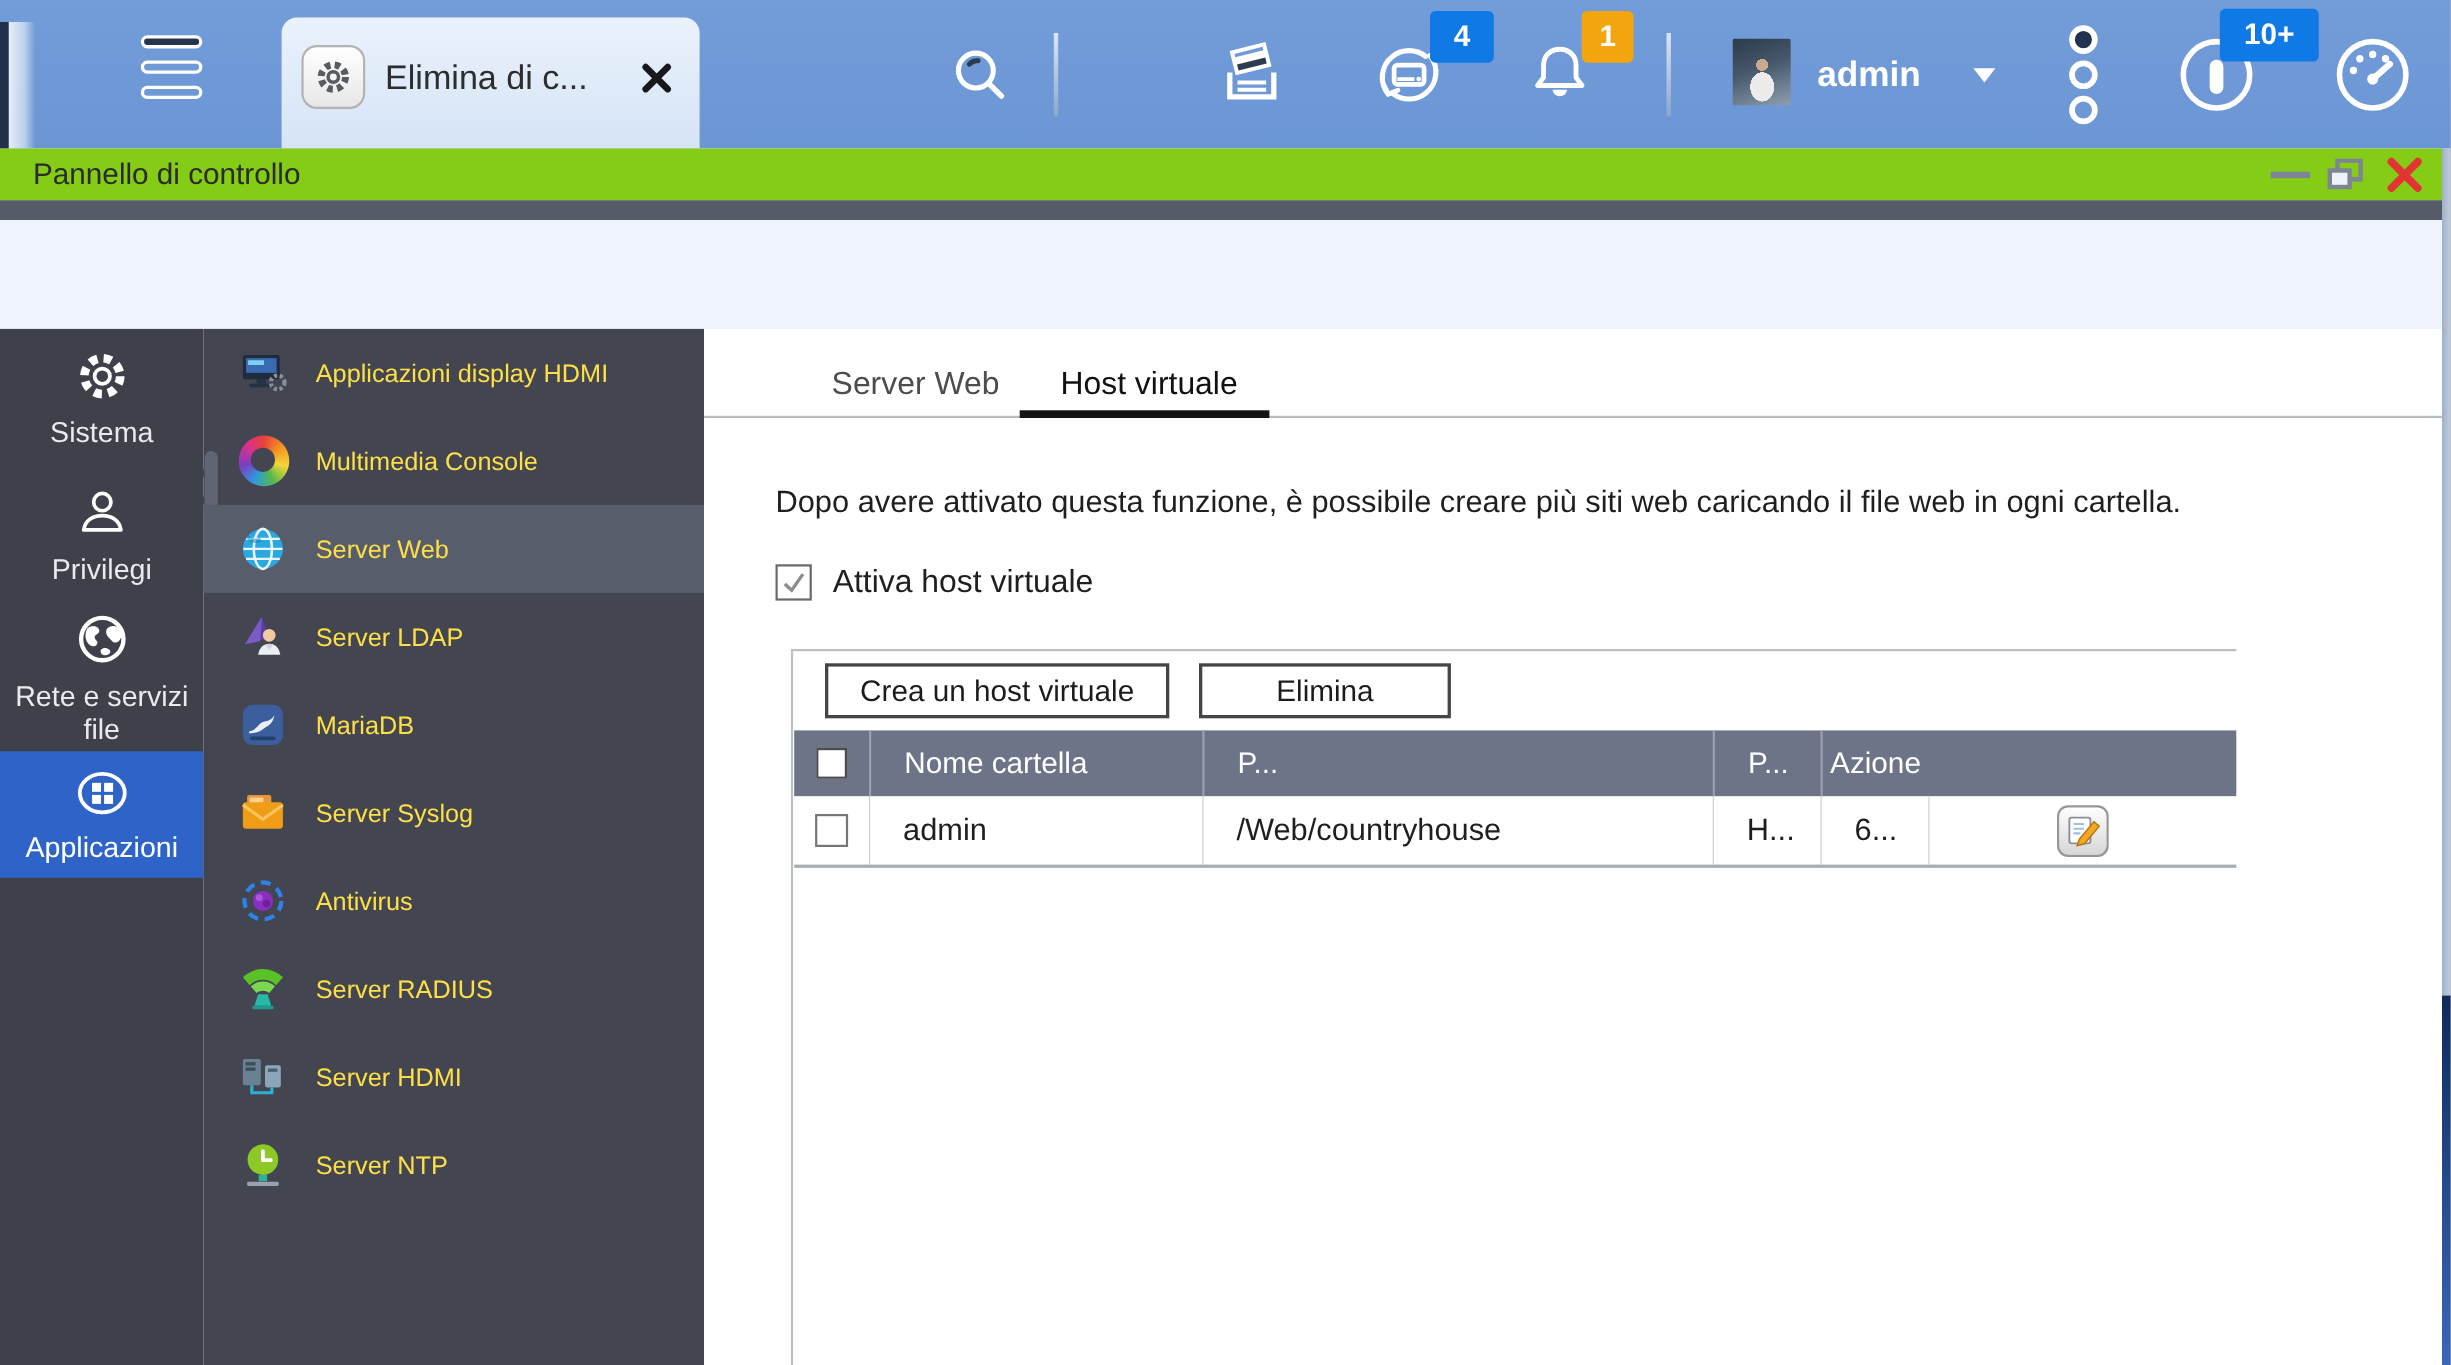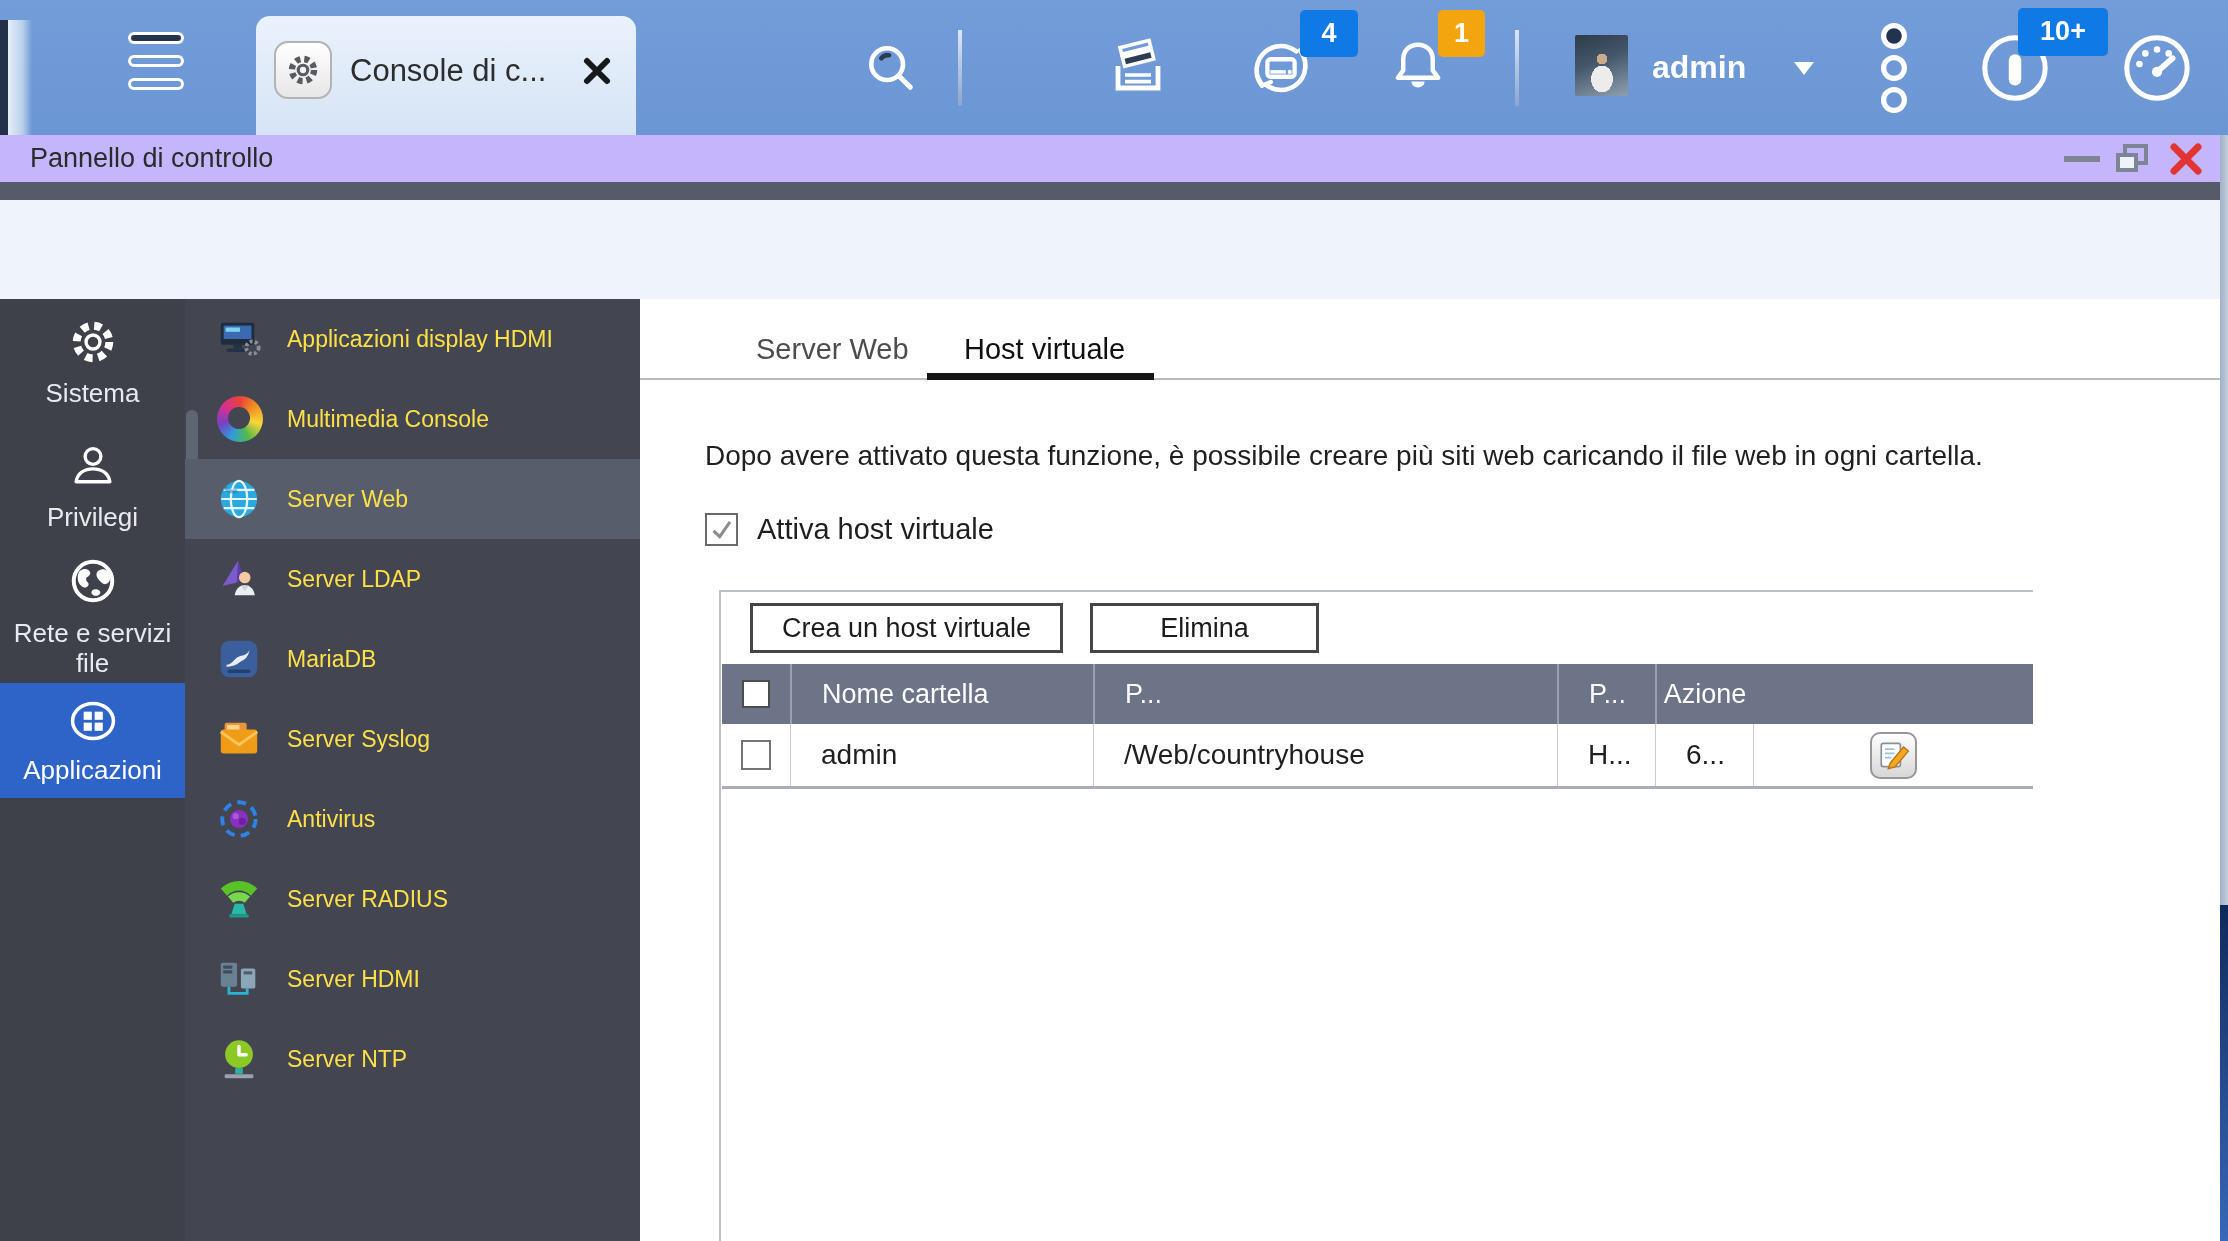--- a/index.html
+++ b/index.html
@@ -35,21 +35,21 @@
     background:
       radial-gradient(18px 22px at 27px 44px,#ececec 0 60%,rgba(0,0,0,0) 61%),
       radial-gradient(9px 9px at 27px 24px,#caa98d 0 60%,rgba(0,0,0,0) 61%),
       linear-gradient(160deg,#2d3b4a 0%,#46586c 45%,#8ea0b0 100%);}
   .admin-name{position:absolute;left:1652px;top:0;height:135px;line-height:135px;
     color:#fff;font-size:32px;font-weight:bold;cursor:pointer;}
   .caret{position:absolute;left:1794px;top:62px;width:0;height:0;cursor:pointer;
     border-left:10px solid transparent;border-right:10px solid transparent;border-top:13px solid #fff;}
 
   
-  .titlebar{position:absolute;left:0;top:135px;width:2220px;height:47px;background:#c4b5fd;}
+  .titlebar{position:absolute;left:0;top:135px;width:2220px;height:47px;background:#84cc16;}
   .titlebar .t{position:absolute;left:30px;top:0;height:47px;line-height:47px;
     font-size:27px;color:#2b2b2b;font-weight:500;}
   .winbtn{position:absolute;top:8px;width:40px;height:32px;display:flex;
     align-items:center;justify-content:center;cursor:pointer;}
   .darkstrip{position:absolute;left:0;top:182px;width:2220px;height:18px;background:#565b69;}
 
   
   .apphead{position:absolute;left:0;top:200px;width:2220px;height:99px;background:#eff3fb;}
   .apphead .back{position:absolute;left:92px;top:228px;width:48px;height:42px;cursor:pointer;}
   .apphead .title{position:absolute;left:160px;top:216px;font-size:48px;color:#494c66;cursor:default;}
@@ -130,21 +130,21 @@
         <span></span>
     </div>
 
     <div class="tb-tab">
       <div class="tile">
         <svg width="38" height="38" viewBox="0 0 48 48">
           <circle cx="24" cy="24" r="14" fill="none" stroke="#585b61" stroke-width="8" stroke-dasharray="6.2 5"></circle>
           <circle cx="24" cy="24" r="6" fill="none" stroke="#585b61" stroke-width="4"></circle>
         </svg>
       </div>
-      <div class="ttl">Console di c...</div>
+      <div class="ttl">Elimina di c...</div>
       <svg class="x" viewBox="0 0 34 34">
         <path d="M7 7 27 27 M27 7 7 27" stroke="#17181c" stroke-width="6" stroke-linecap="round"></path>
       </svg>
     </div>
 
     <div class="tbicon" style="left:862px;">
       <svg width="58" height="60" viewBox="0 0 30 30">
         <circle cx="13" cy="13" r="8.2" fill="none" stroke="#fff" stroke-width="2.4"></circle>
         <path d="M10 10a4.5 4.5 0 0 1 4-1.6" fill="none" stroke="#2e3c52" stroke-width="2.4" stroke-linecap="round"></path>
         <path d="M19.5 19.5 25 25" stroke="#fff" stroke-width="2.6" stroke-linecap="round"></path>

